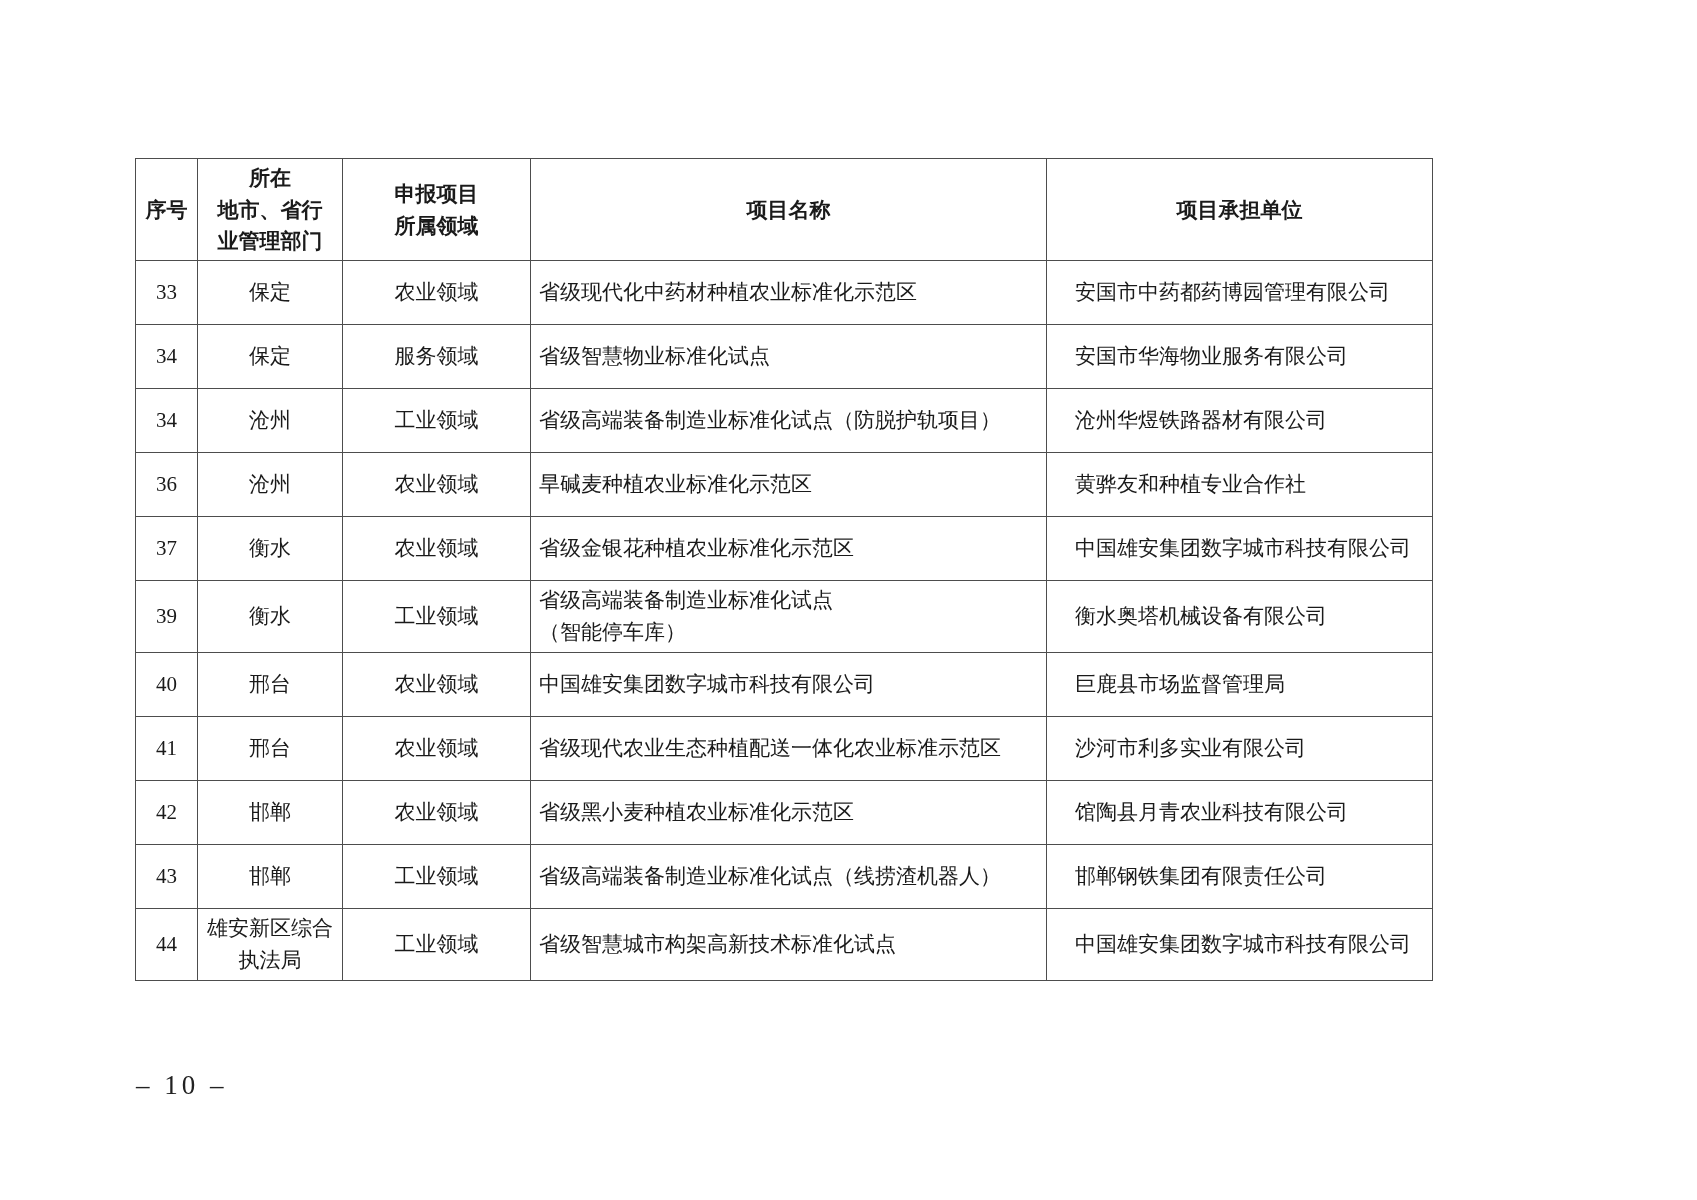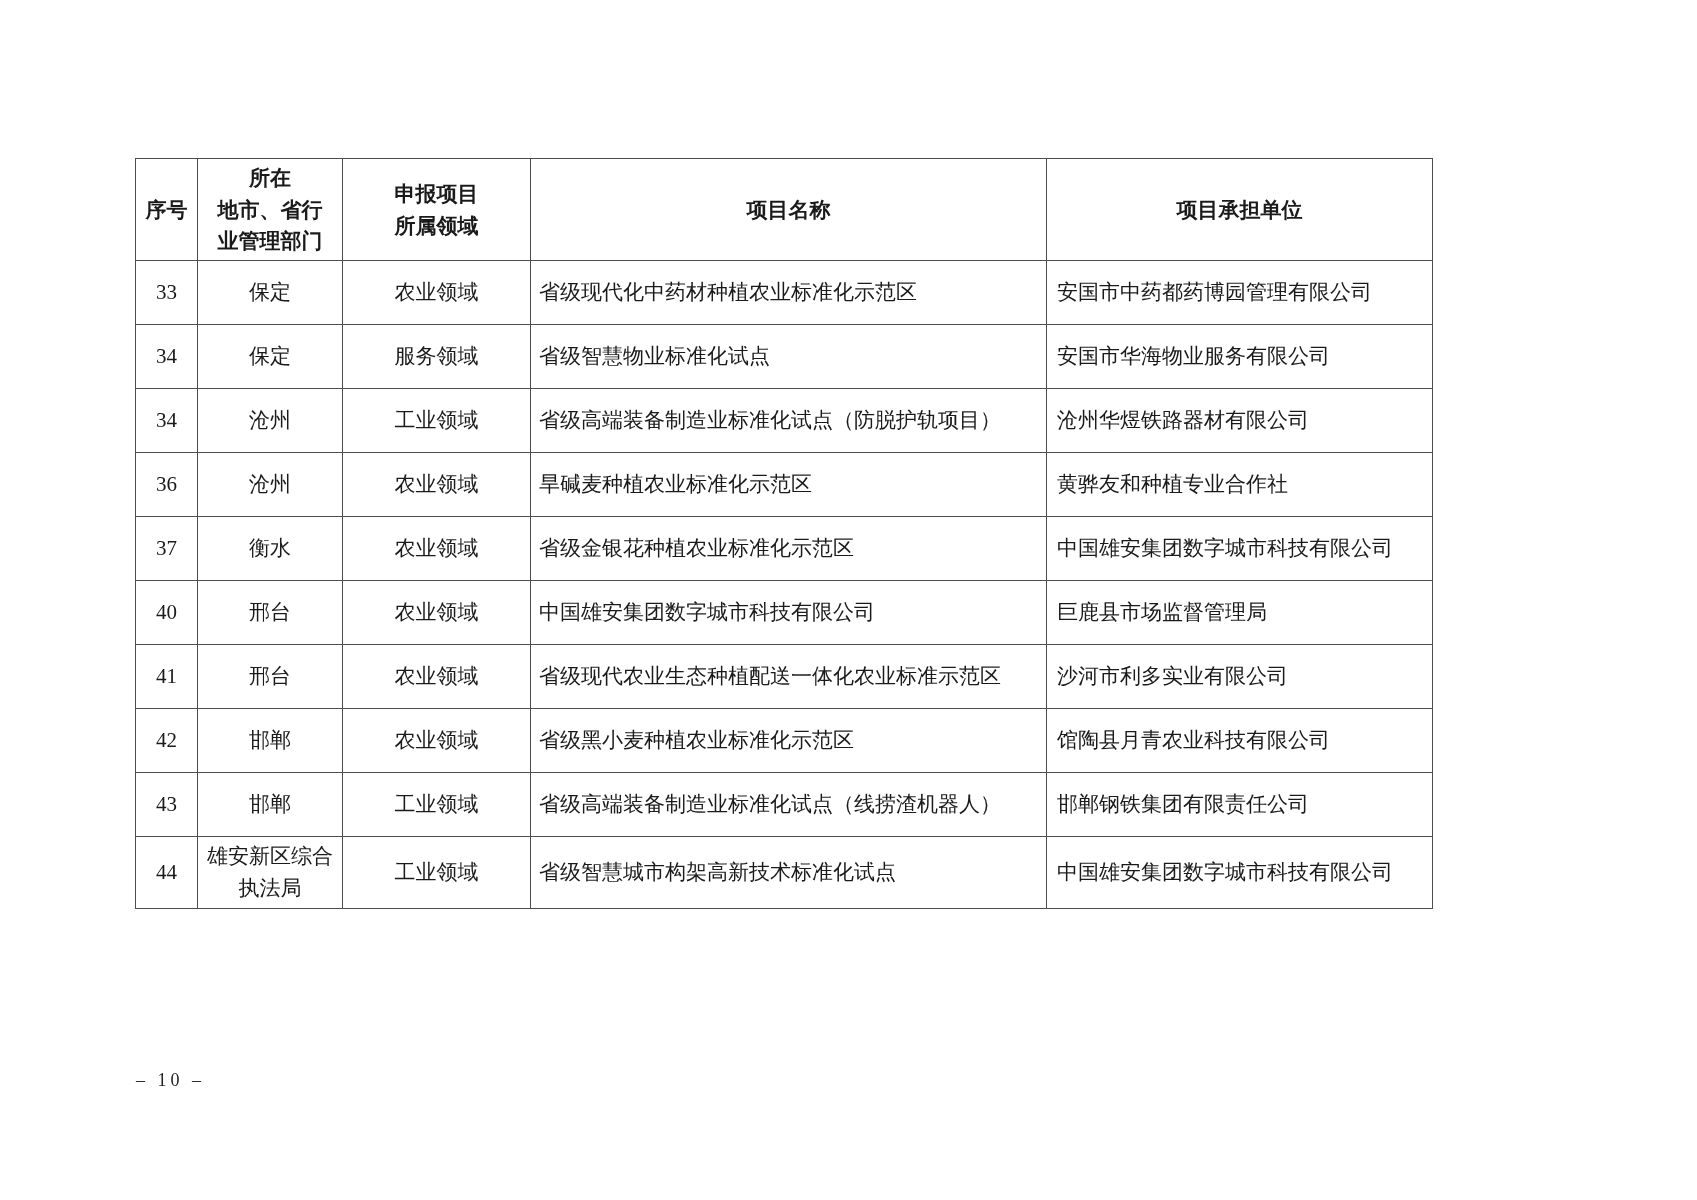--- a/index.html
+++ b/index.html
@@ -56,28 +56,28 @@
   table.projects-table td.col-2 {
     text-align: center;
     padding: 4px 6px;
   }
   table.projects-table td.col-3 {
     text-align: left;
     padding-right: 6px;
   }
   table.projects-table td.col-4 {
     text-align: left;
-    padding-left: 10px;
+    padding-left: 28px;
     padding-right: 6px;
   }
   .page-number {
     position: absolute;
     left: 136px;
     top: 1070px;
-    font-size: 18px;
+    font-size: 27px;
     letter-spacing: 4px;
     color: #222222;
   }
 </style>
 </head>
 <body>
 
 <div class="page">
 
   <table class="projects-table">
@@ -129,20 +129,28 @@
           <td class="col-3">旱碱麦种植农业标准化示范区</td>
           <td class="col-4">黄骅友和种植专业合作社</td>
         </tr>
         <tr>
           <td class="col-0">37</td>
           <td class="col-1">衡水</td>
           <td class="col-2">农业领域</td>
           <td class="col-3">省级金银花种植农业标准化示范区</td>
           <td class="col-4">中国雄安集团数字城市科技有限公司</td>
         </tr>
+        <tr class="tall">
+          <td class="col-0">39</td>
+          <td class="col-1">衡水</td>
+          <td class="col-2">工业领域</td>
+          <td class="col-3">省级高端装备制造业标准化试点
+（智能停车库）</td>
+          <td class="col-4">衡水奥塔机械设备有限公司</td>
+        </tr>
         <tr>
           <td class="col-0">40</td>
           <td class="col-1">邢台</td>
           <td class="col-2">农业领域</td>
           <td class="col-3">中国雄安集团数字城市科技有限公司</td>
           <td class="col-4">巨鹿县市场监督管理局</td>
         </tr>
         <tr>
           <td class="col-0">41</td>
           <td class="col-1">邢台</td>

